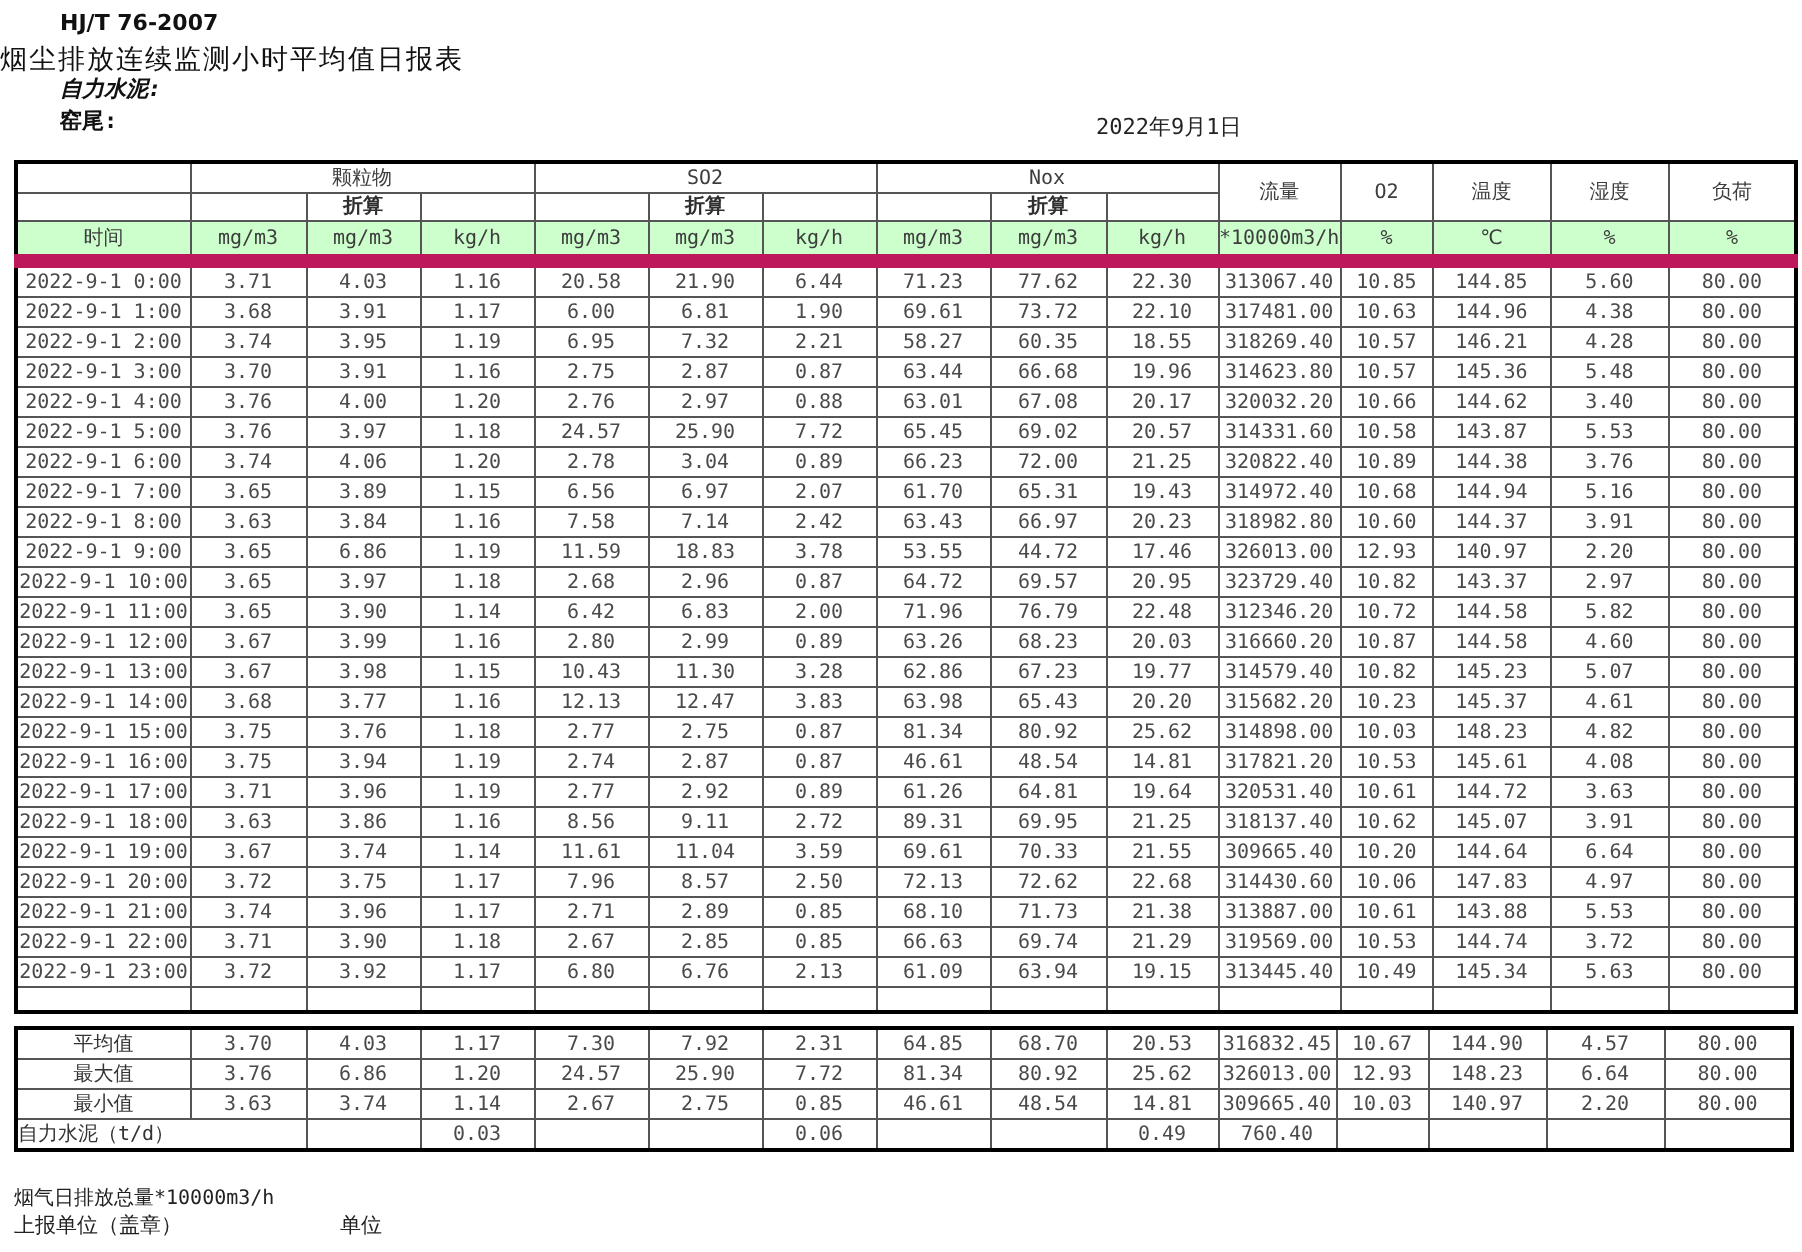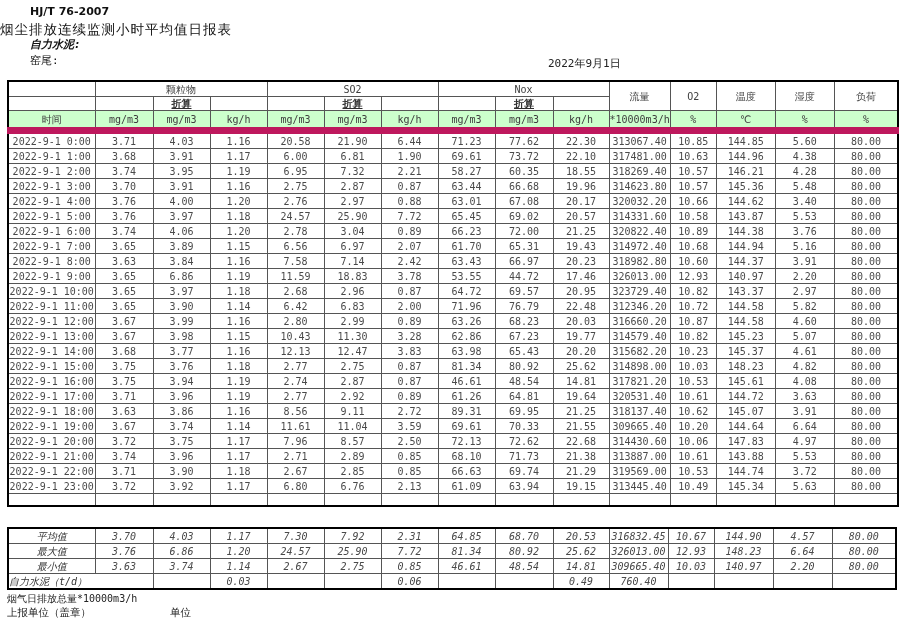--- a/index.html
+++ b/index.html
@@ -6,35 +6,35 @@
   body {
     width:901px; height:626px; background:#ffffff; position:relative;
     font-family:"DejaVu Sans Mono","DejaVu Sans",sans-serif;
     color:#4a4a4a; overflow:hidden;
   }
   .std-no   { position:absolute; left:30px; top:5px;  font-size:11px; font-weight:bold; color:#111;
               font-family:"DejaVu Sans",sans-serif; }
   .rpt-title{ position:absolute; left:0;  top:21px; width:880px; text-align:left;
               font-size:13.5px; font-weight:normal; color:#111; letter-spacing:1px; }
   .company  { position:absolute; left:30px; top:37px; font-size:11px; font-weight:bold; color:#111;font-style:italic; }
-  .station  { position:absolute; left:30px; top:53px; font-size:11px; font-weight:normal; color:#111; }
+  .station  { position:absolute; left:30px; top:53px; font-size:11px; font-weight:bold; color:#111; }
   .rpt-date { position:absolute; left:548px; top:56px; font-size:11px; color:#222; }
 
   .tablewrap { position:absolute; left:7px; top:80px; }
   table { border-collapse:collapse; table-layout:fixed; }
   table.main, table.sum { border:2px solid #000; }
-  table.sum { margin-top:20px;font-style:italic; }
+  table.sum { margin-top:6px; }
   td {
     border:1px solid #555; text-align:center; padding:0;
     font-size:10px; height:14px; line-height:13px;
     white-space:nowrap; overflow:hidden; color:#4a4a4a;
   }
   thead td { color:#3d3d3d; }
   tr.hdr1 td { height:14px; }
-  tr.hdr2 td { height:13px;text-decoration:underline; }
+  tr.hdr2 td { height:13px; }
   tr.hdr2 td.conv { font-weight:bold; color:#2f2f2f; }
   tr.units td { background:#ccffcc; height:16px; border-bottom:7px solid #be185d; }
   tr.blank td { height:11px; }
   td.time  { color:#4a4a4a; }
   td.slabel{ color:#333; }
   td.total-label { text-align:left; color:#333; text-indent:0; }
   .note      { position:absolute; left:7px;  top:592px; font-size:10px; color:#222; }
   .reporter  { position:absolute; left:7px;  top:606px; font-size:10.5px; color:#222; }
   .unit-word { position:absolute; left:170px; top:606px; font-size:10.5px; color:#222; }
 </style>

